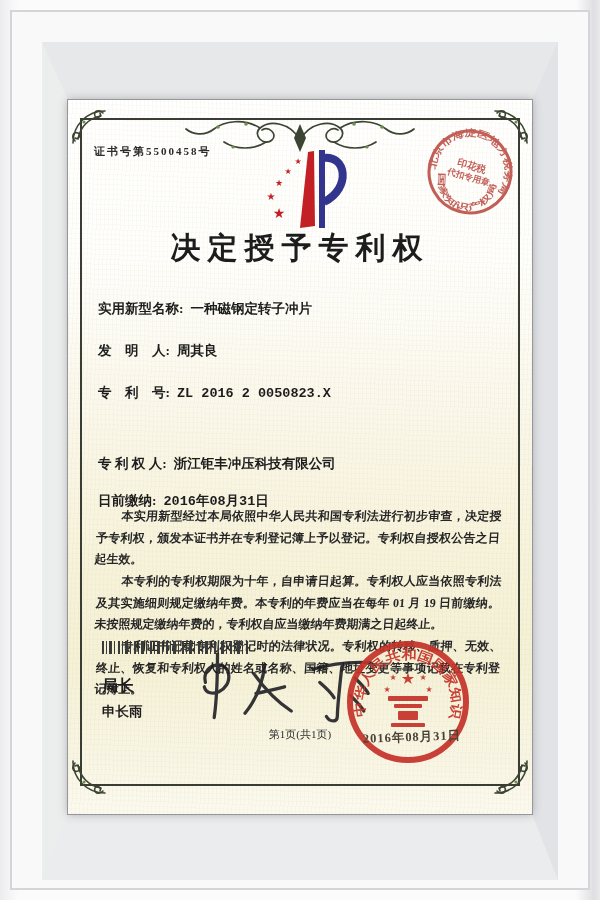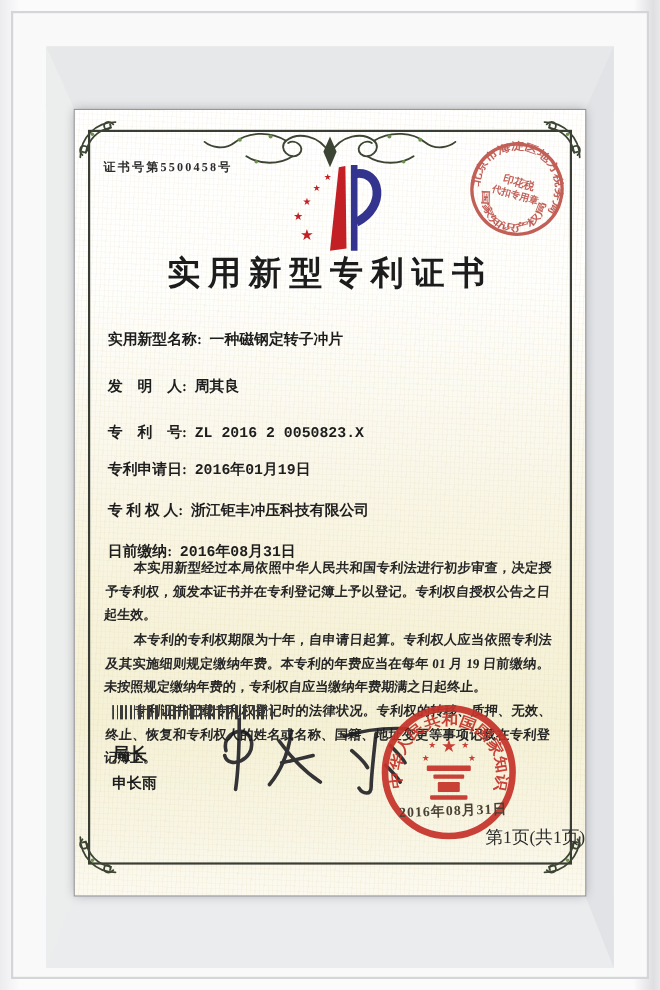--- a/index.html
+++ b/index.html
@@ -58,22 +58,22 @@
       #3a3a3a 7px 10px,transparent 10px 12px,#3a3a3a 12px 13px,transparent 13px 16px);}
 
   .director-label{position:absolute;left:34px;top:576px;font-size:16px;font-weight:bold;color:#1d1d1d;}
   .director-name{position:absolute;left:34px;top:603px;font-size:13.5px;font-weight:bold;color:#1d1d1d;}
   .signature{position:absolute;left:100px;top:545px;width:220px;height:85px;}
 
   .seal-big{position:absolute;left:278px;top:540px;width:124px;height:124px;opacity:.93;}
   .seal-date{position:absolute;left:276px;top:629px;width:136px;text-align:center;
     font-size:12.5px;font-weight:bold;color:#4a4136;letter-spacing:1px;
     transform:rotate(-2deg);z-index:5;}
-  .footer{position:absolute;left:0;top:651px;width:100%;text-align:right;
-    font-size:16px;color:#2c2c2c;}
+  .footer{position:absolute;left:0;top:627px;width:100%;text-align:center;
+    font-size:11px;color:#2c2c2c;}
 
   .seal-tax{position:absolute;left:358px;top:28px;width:88px;height:88px;
     transform:rotate(16deg);opacity:.85;}
 </style>
 </head>
 <body>
 
 <div class="stage">
   <div class="frame"></div>
   <div class="frame-line"></div>
@@ -160,33 +160,30 @@
             <text x="34" y="28" font-size="8" fill="#c32026" text-anchor="middle">★</text>
             <text x="25" y="40" font-size="9" fill="#c32026" text-anchor="middle">★</text>
             <text x="17" y="54" font-size="10" fill="#c32026" text-anchor="middle">★</text>
             <text x="25" y="72" font-size="14" fill="#c32026" text-anchor="middle">★</text>
             <polygon points="54,6 60,5 61,80 46,82" fill="#c32026"></polygon>
             <path d="M65,4 L71,4 L71,82 L65,82 Z" fill="#33348e"></path>
             <path d="M69,12 C92,8 98,42 70,56" fill="none" stroke="#33348e" stroke-width="8"></path>
           </svg>
         </div>
 
-        <div class="title">实用新型专利证书</div>
+        <div class="title">决定授予专利权</div>
 
         <div class="field-row" style="top:200px">
           <span class="flabel">实用新型名称:</span><span class="fvalue">一种磁钢定转子冲片</span>
         </div>
         <div class="field-row" style="top:242px">
           <span class="flabel">发　明　人:</span><span class="fvalue">周其良</span>
         </div>
         <div class="field-row" style="top:284px">
           <span class="flabel">专　利　号:</span><span class="fvalue">ZL 2016 2 0050823.X</span>
-        </div>
-        <div class="field-row" style="top:318px">
-          <span class="flabel">专利申请日:</span><span class="fvalue">2016年01月19日</span>
         </div>
         <div class="field-row" style="top:355px">
           <span class="flabel">专 利 权 人:</span><span class="fvalue">浙江钜丰冲压科技有限公司</span>
         </div>
         <div class="field-row" style="top:392px">
           <span class="flabel">日前缴纳:</span><span class="fvalue">2016年08月31日</span>
         </div>
 
         <div class="body-text">
           <p>本实用新型经过本局依照中华人民共和国专利法进行初步审查，决定授予专利权，颁发本证书并在专利登记簿上予以登记。专利权自授权公告之日起生效。</p>

